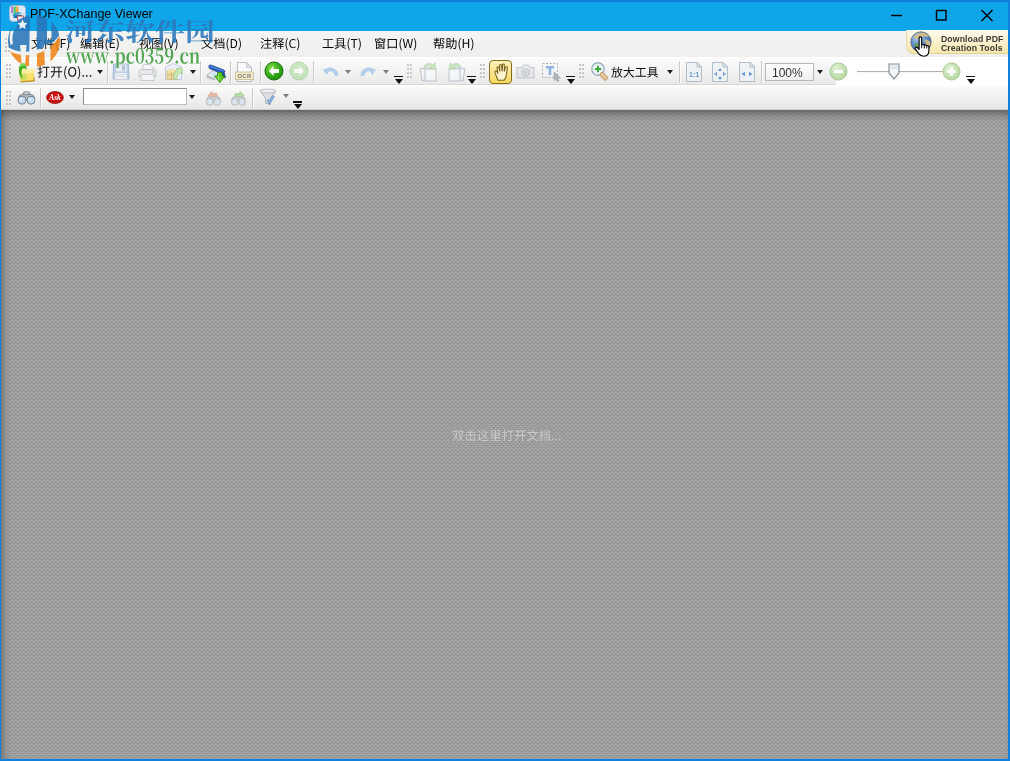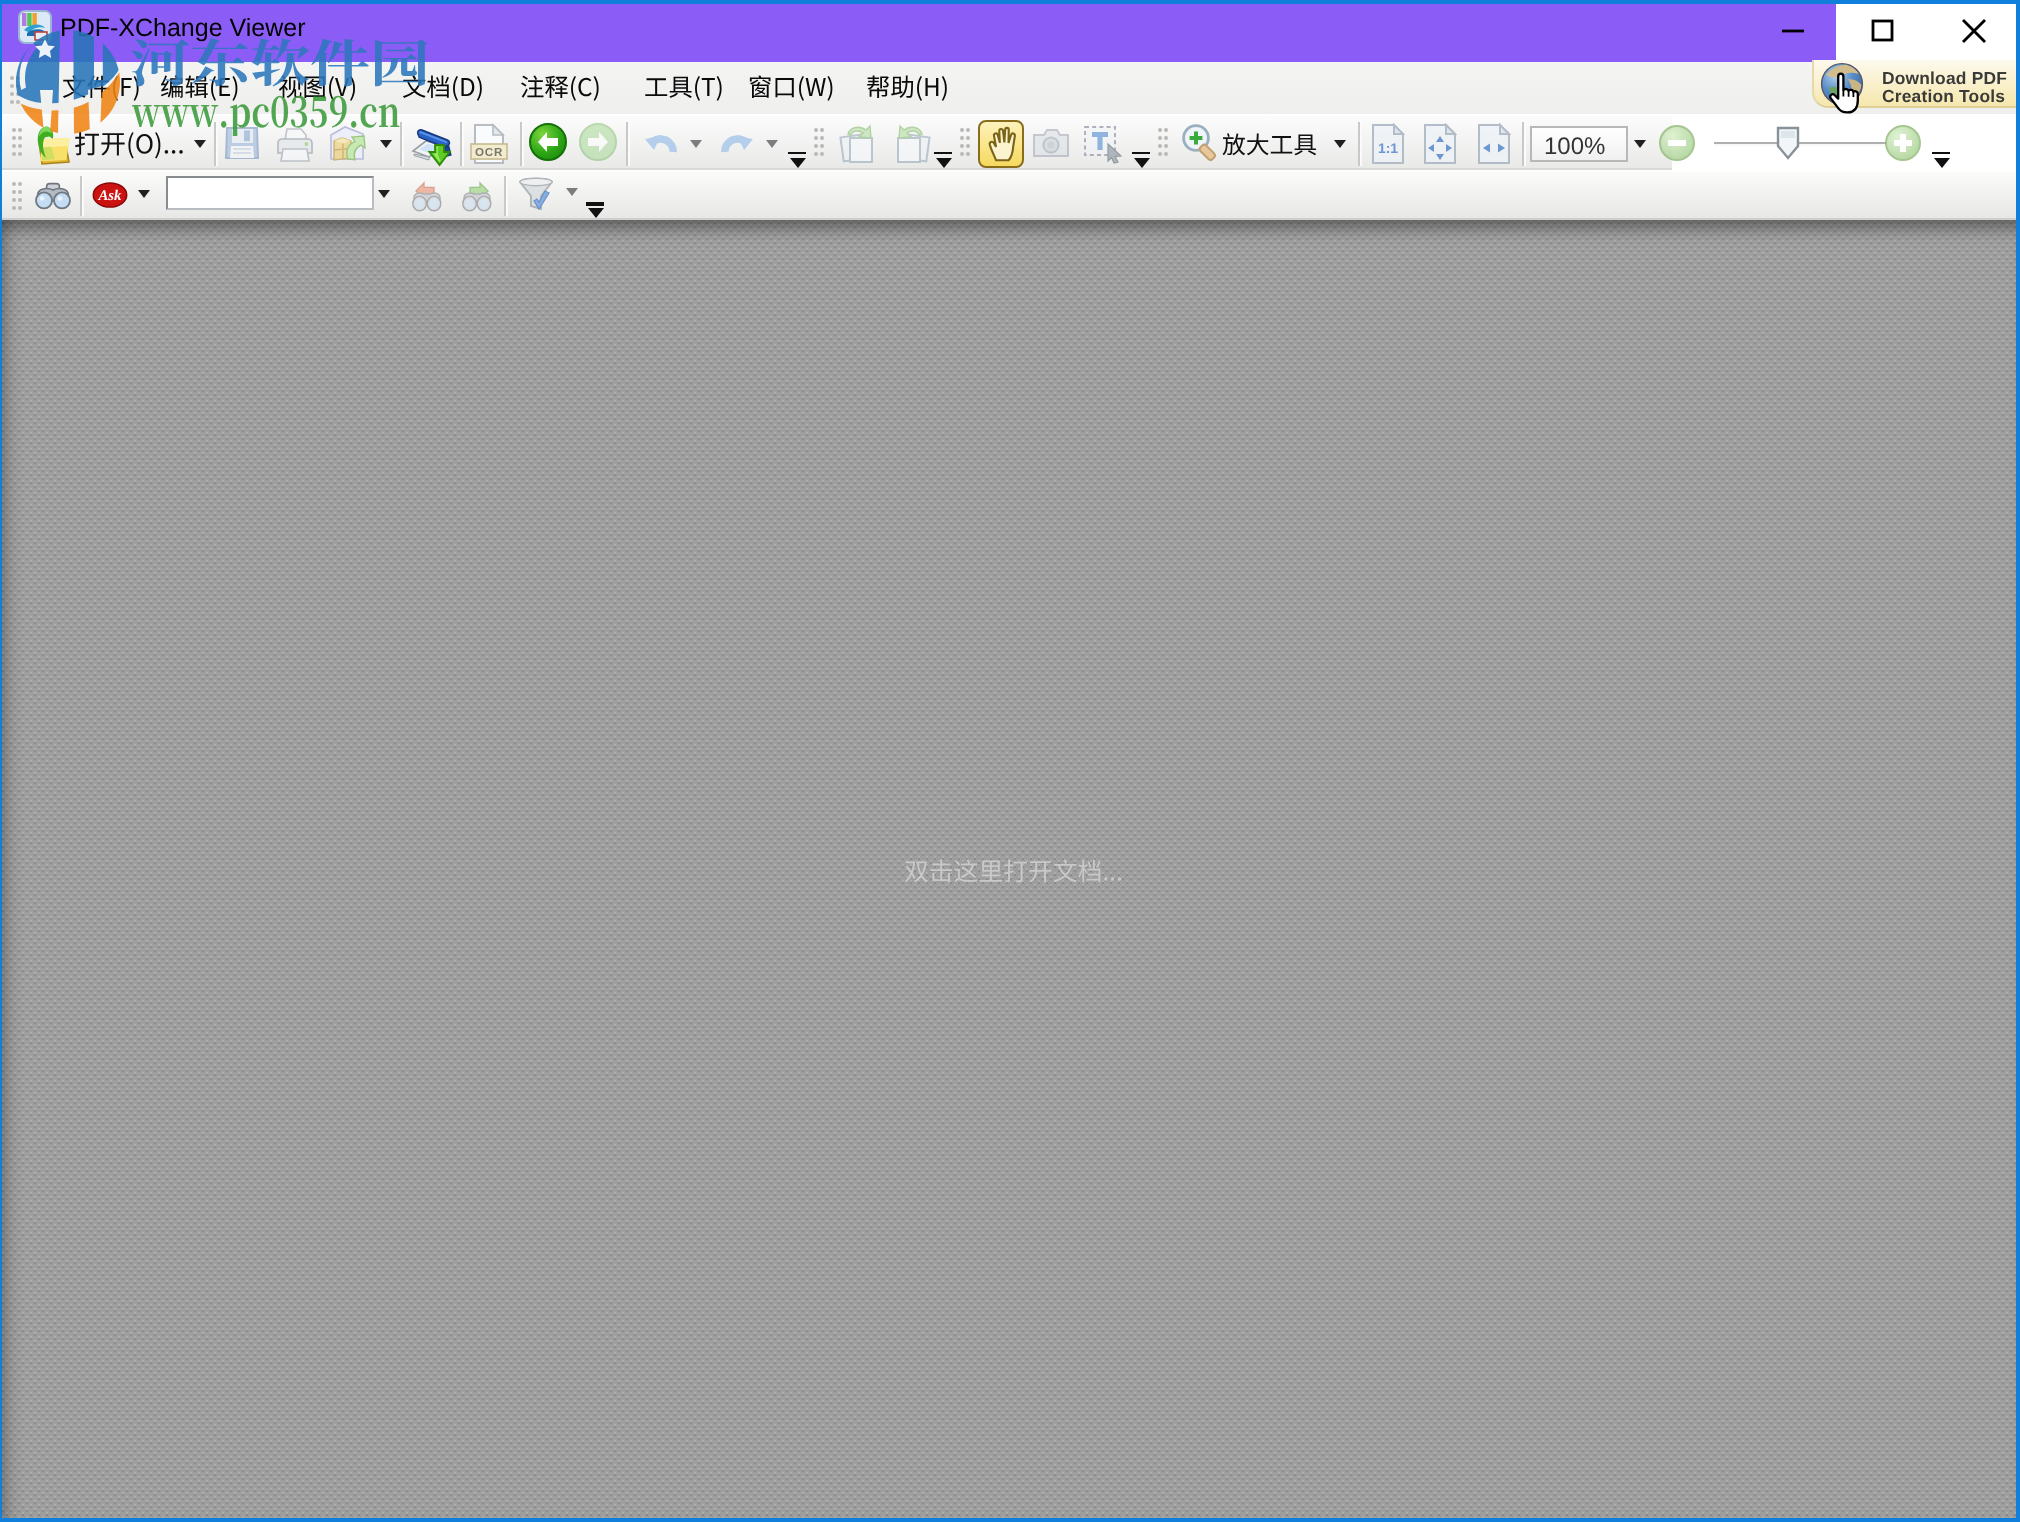--- a/index.html
+++ b/index.html
@@ -5,21 +5,21 @@
   * { margin:0; padding:0; box-sizing:border-box; }
   html,body { width:1010px; height:761px; overflow:hidden; }
   body { font-family:"Liberation Sans", sans-serif; position:relative; background:#fff; }
   .abs { position:absolute; }
   
   .b-top    { left:0; top:0; width:1010px; height:2px; background:#0f7fdb; z-index:50; }
   .b-left   { left:0; top:0; width:1px;  height:761px; background:#0f7fdb; z-index:50; }
   .b-right  { left:1008px; top:0; width:2px; height:761px; background:#0f7fdb; z-index:50; }
   .b-bottom { left:0; top:759px; width:1010px; height:2px; background:#0f7fdb; z-index:50; }
 
-  .titlebar { left:1px; top:2px; width:917px; height:29px; background:#8b5cf6; }
+  .titlebar { left:1px; top:2px; width:1007px; height:29px; background:#0ea5e9; }
   .title-text { left:29px; top:5px; font-size:12.5px; color:#000; }
 
   .menubar { left:1px; top:31px; width:1007px; height:26px;
              background:linear-gradient(#f4f4f3,#efefee); }
 
   .tb1 { left:1px; top:57px; width:835px; height:28px;
          background:linear-gradient(#fcfcfc,#e9e9e8);
          border-top:1px solid #ffffff; border-bottom:1px solid #d9d9d8; }
   .tb2 { left:1px; top:86px; width:1007px; height:24px;
          background:linear-gradient(#fbfbfa,#e7e7e6);

